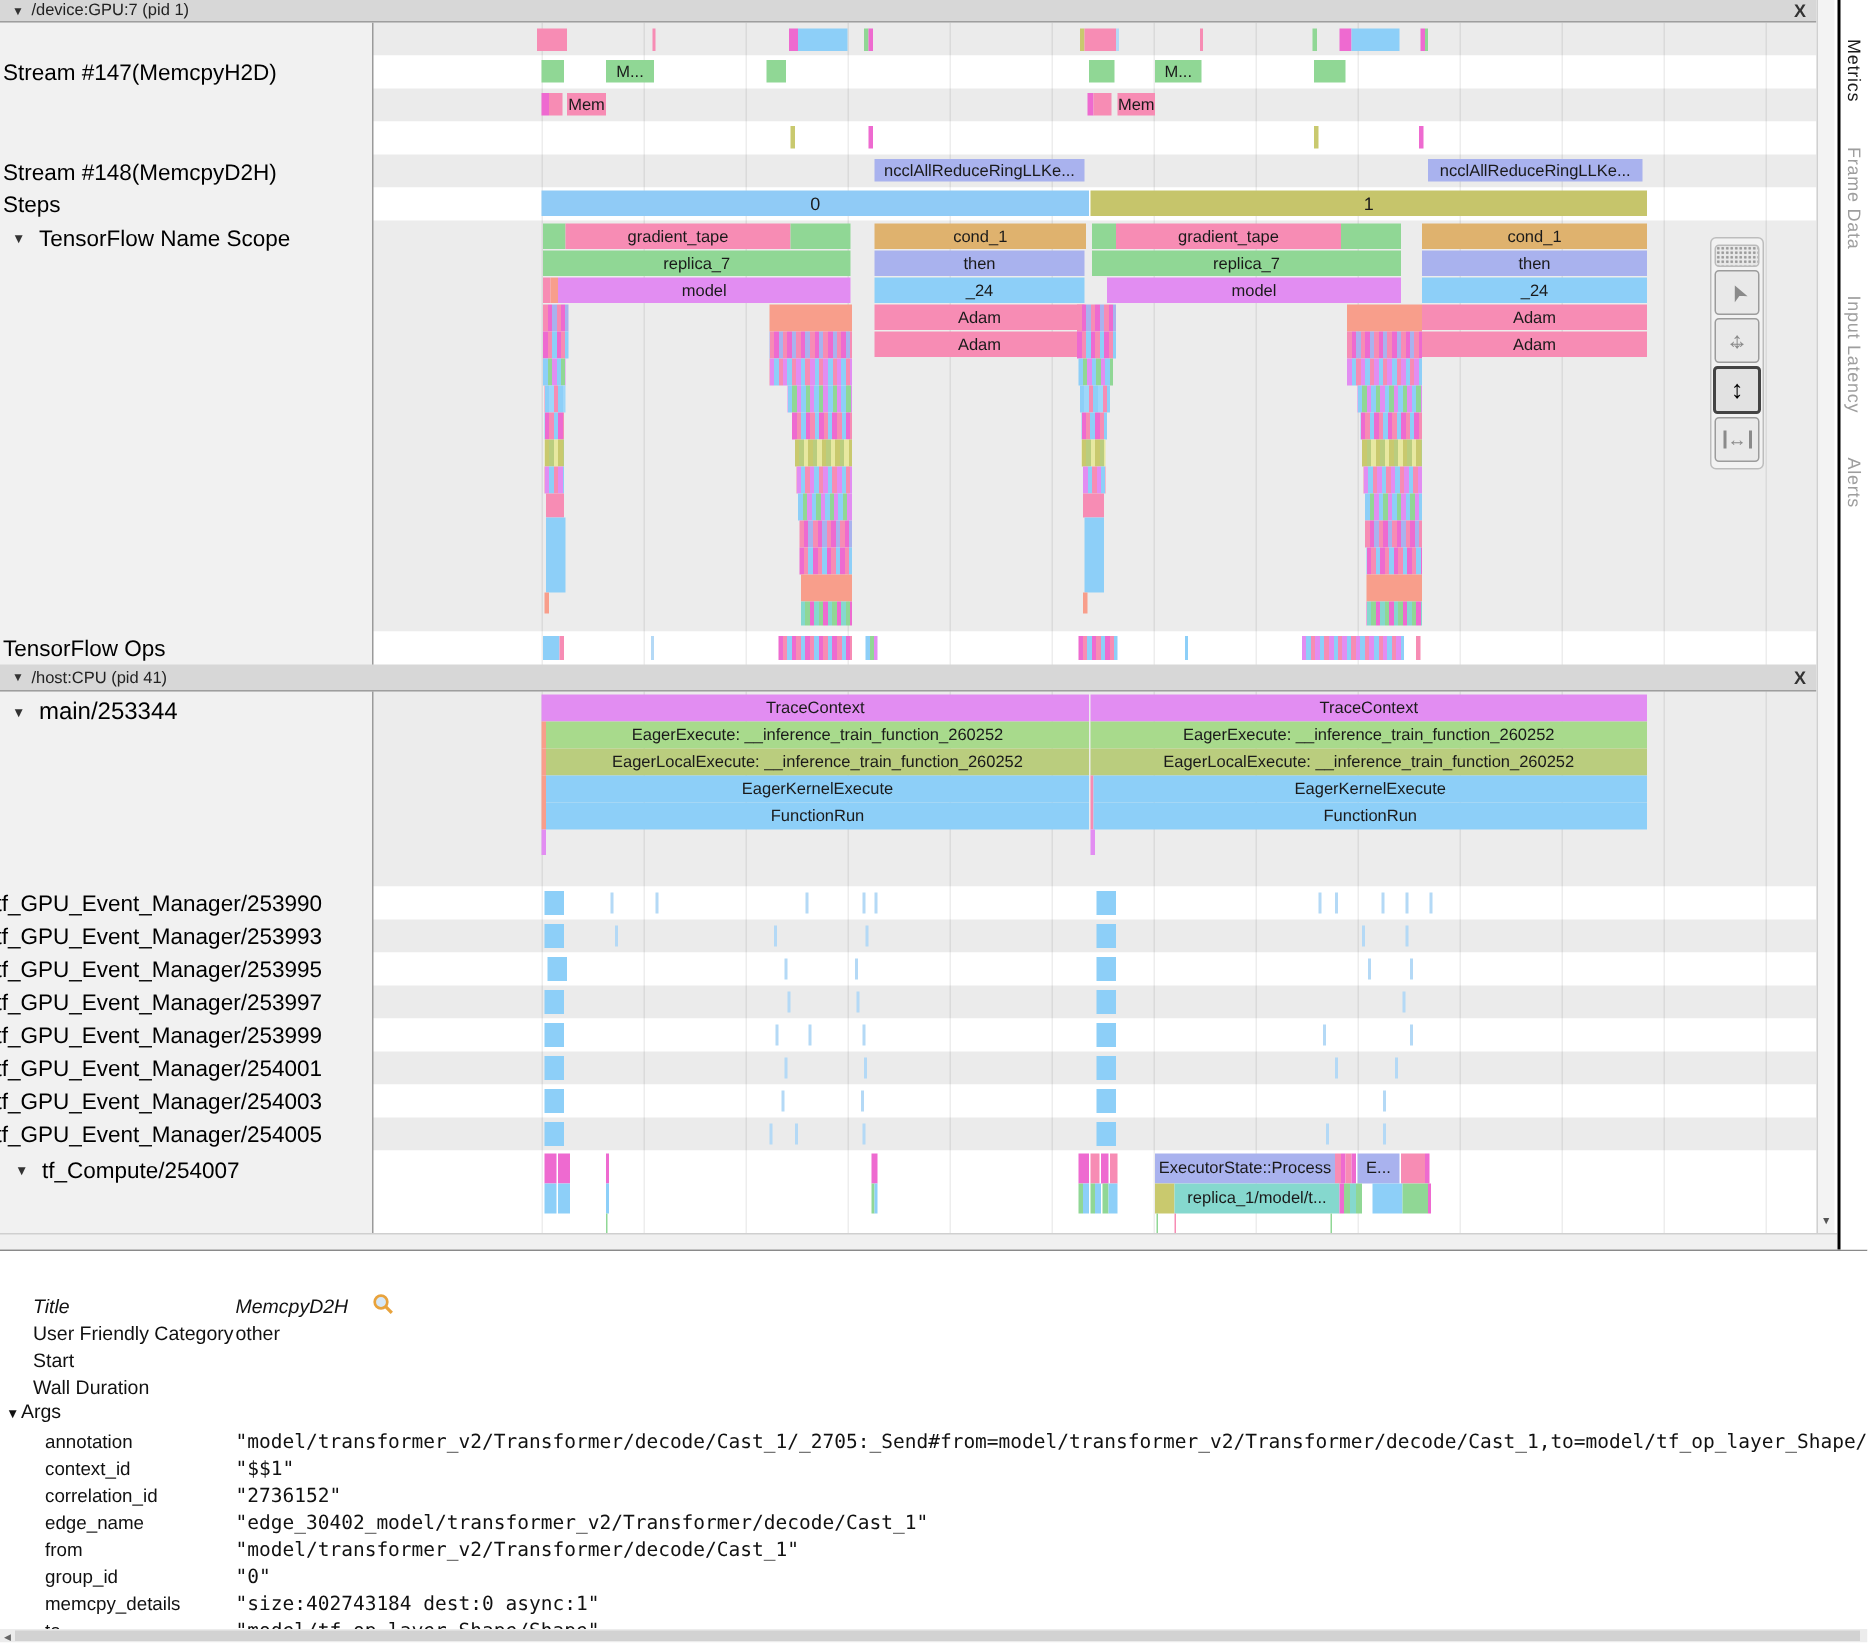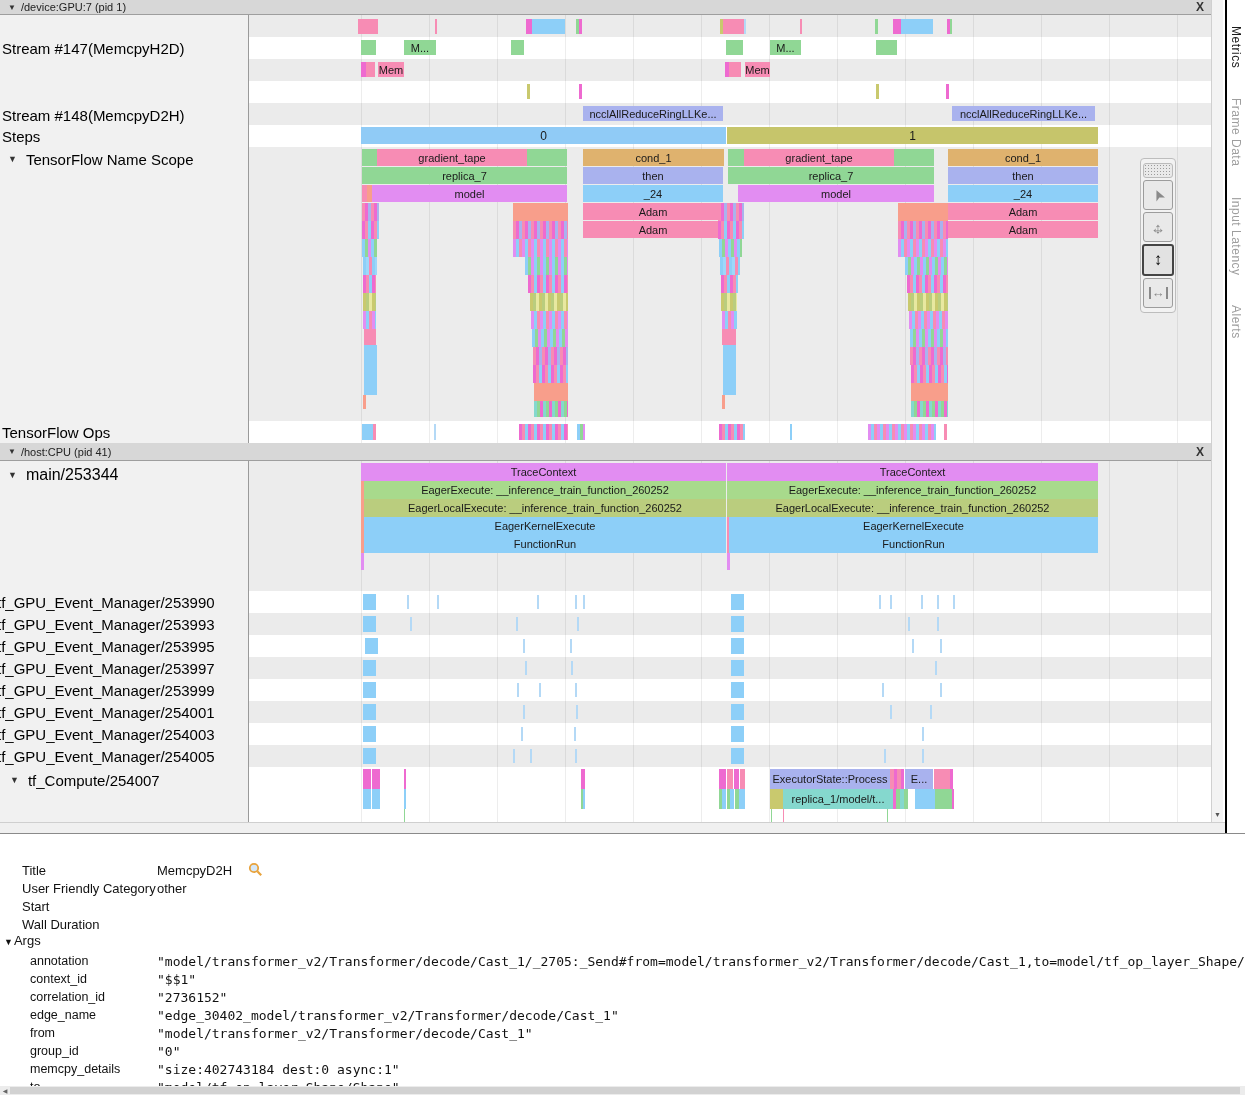--- a/index.html
+++ b/index.html
@@ -393,21 +393,21 @@
     </div>
 
   <div id="vscroll">
     <span id="vscroll-down">▼</span>
   </div>
 
   <div id="hstrip"></div>
 
   <div id="details">
     <div id="detail-rows">
-        <div class="drow" style="position: absolute; top: 27px;">
+        <div class="drow" style="position: absolute; top: 27px; font-style: italic;">
           <span class="dname">Title</span>
           <span class="dval">MemcpyD2H</span>
           <span id="mag-icon"><svg width="15" height="15" viewBox="0 0 15 15">
               <circle cx="6" cy="6" r="4.2" fill="#d6e8f8" stroke="#e8a33d" stroke-width="1.8"></circle>
               <line x1="9.3" y1="9.3" x2="13.2" y2="13.2" stroke="#e8a33d" stroke-width="2.2"></line>
             </svg></span>
         </div>
         <div class="drow" style="position: absolute; top: 45px;">
           <span class="dname">User Friendly Category</span>
           <span class="dval">other</span>

